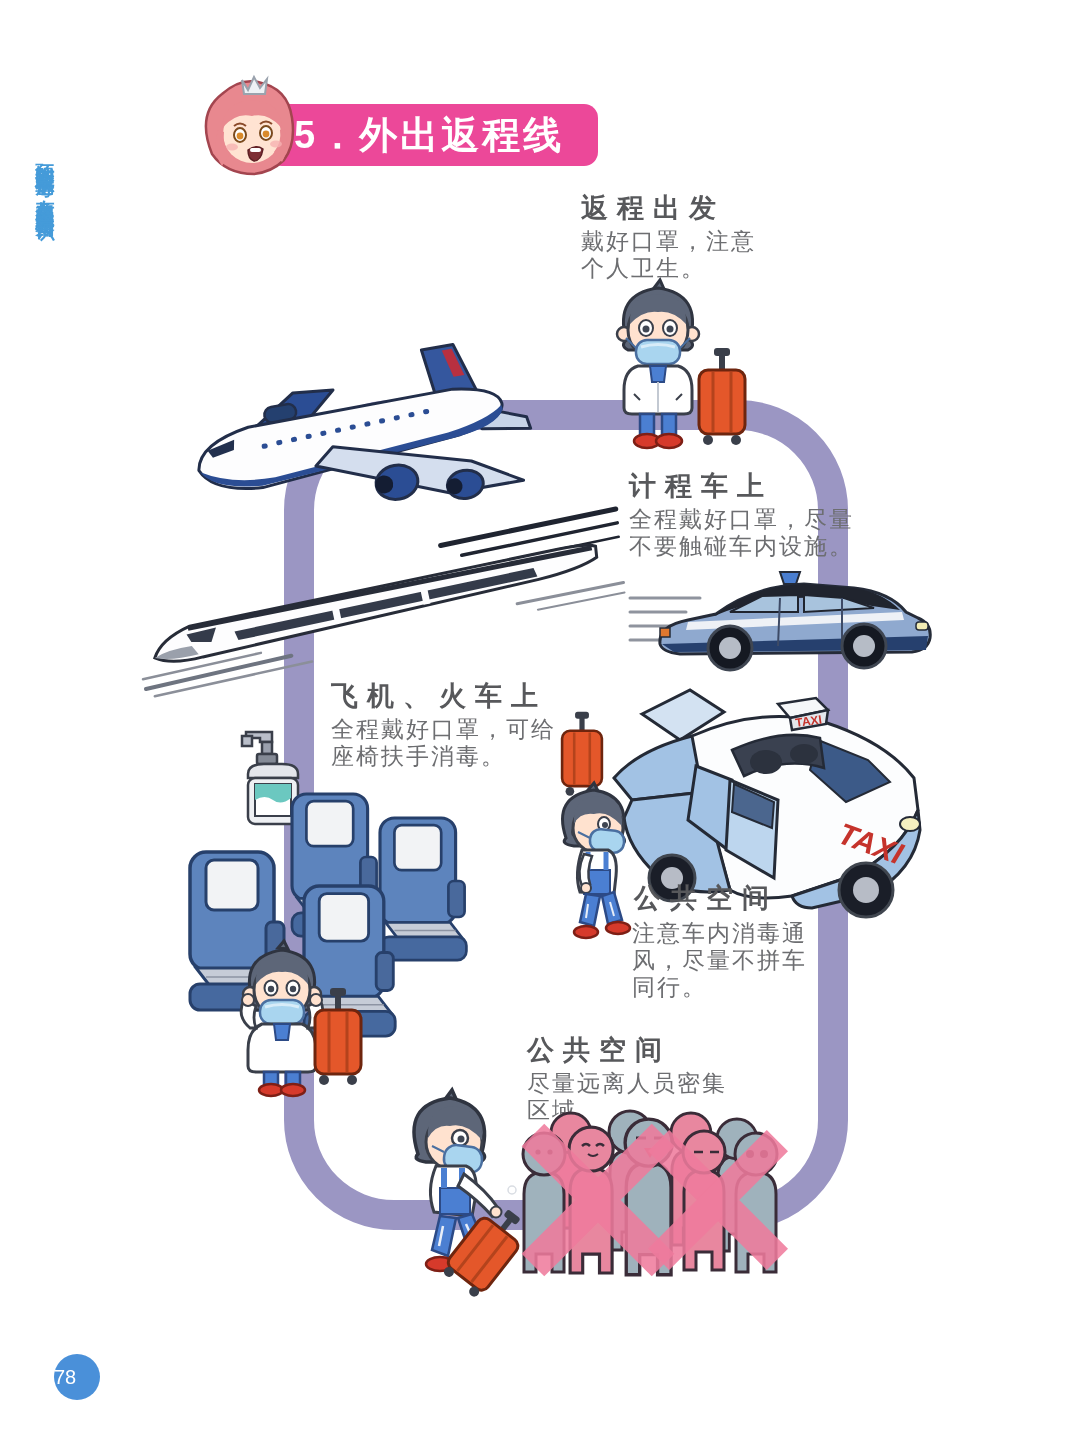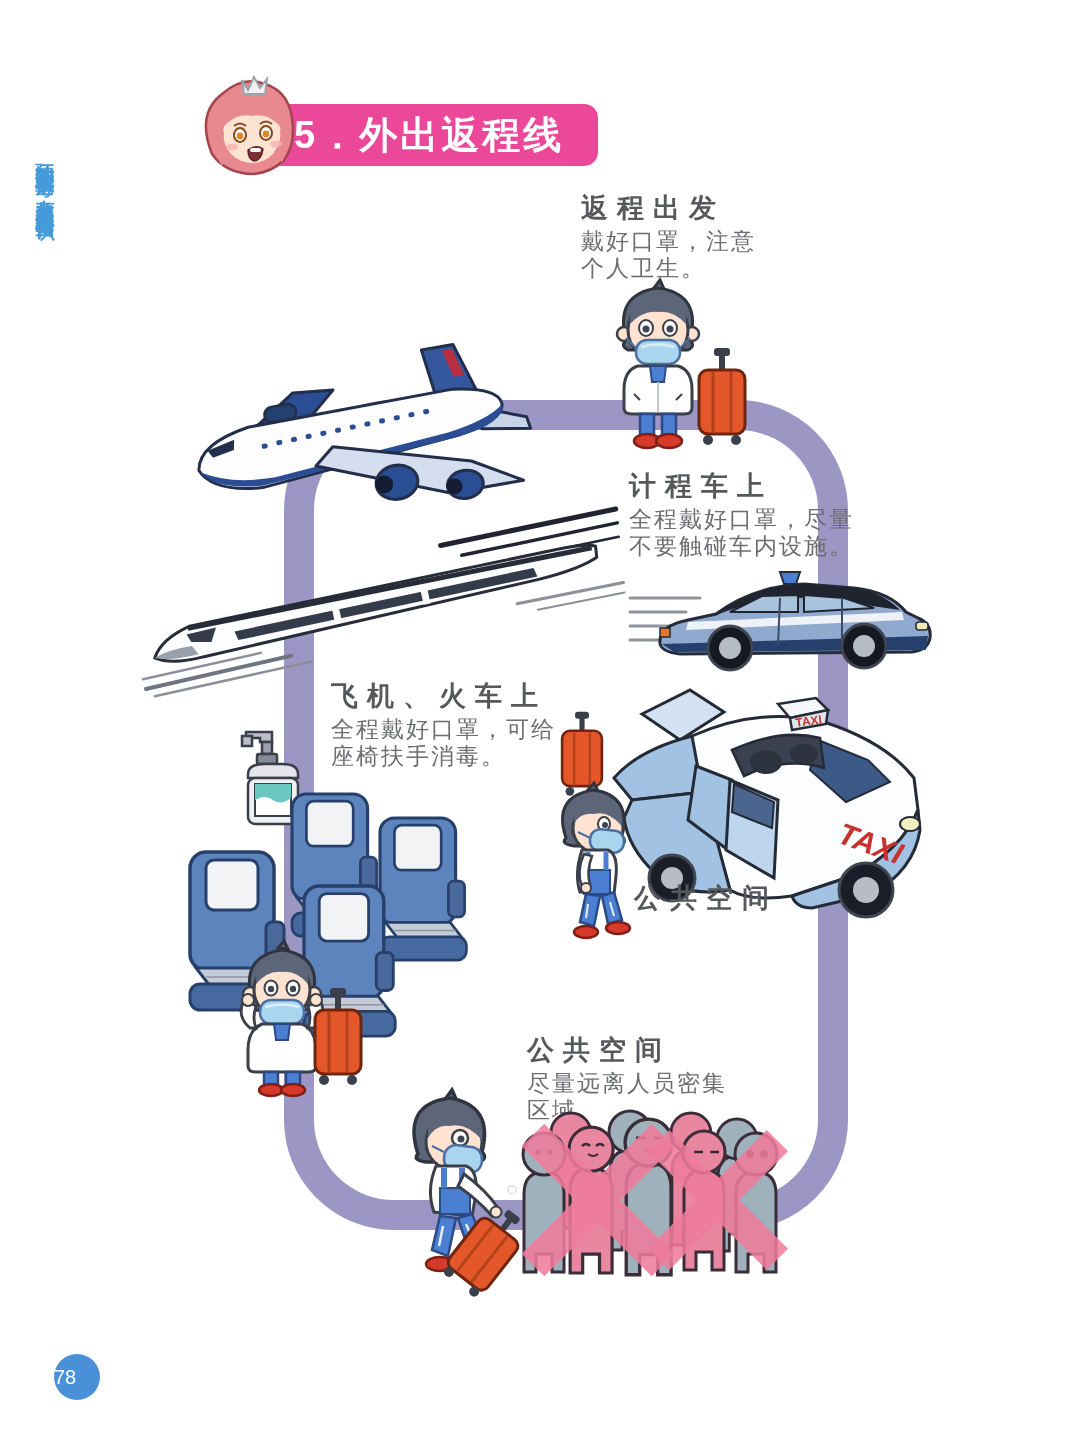--- a/index.html
+++ b/index.html
@@ -255,20 +255,23 @@
     <circle cx="42" cy="106" r="5" fill="#ffe2cf" stroke="#3a3f4a" stroke-width="2"></circle>
     <path d="M42,112 L56,114 L50,144 L36,140 Z" fill="#4b7fd2" stroke="#2c4a86" stroke-width="2.5"></path>
     <path d="M58,114 L70,110 L78,138 L64,142 Z" fill="#4b7fd2" stroke="#2c4a86" stroke-width="2.5"></path>
     <line x1="44" y1="122" x2="42" y2="136" stroke="#e8eef8" stroke-width="2"></line>
     <line x1="66" y1="120" x2="70" y2="134" stroke="#e8eef8" stroke-width="2"></line>
     <ellipse cx="42" cy="150" rx="12" ry="6" fill="#d63a2b" stroke="#7e1f15" stroke-width="2.5"></ellipse>
     <ellipse cx="74" cy="146" rx="12" ry="6" fill="#d63a2b" stroke="#7e1f15" stroke-width="2.5"></ellipse>
   </svg>
 
   <div class="abs heading" style="left:634px;top:880px">公共空间</div>
+  <div class="abs body-text" style="left:632px;top:920px">注意车内消毒通
+风，尽量不拼车
+同行。</div>
 
   <svg class="abs" style="left:228px;top:940px" width="108" height="156" viewBox="0 0 108 156">
     <path d="M50,8 L56,1 L60,9 Z" fill="#5d6678" stroke="#2f3440" stroke-width="3"></path>
     <path d="M24,60 Q12,16 54,10 Q96,16 84,60 Q90,66 82,70 L26,70 Q18,66 24,60 Z" fill="#5d6678" stroke="#2f3440" stroke-width="3"></path>
     <circle cx="22" cy="54" r="7" fill="#ffe2cf" stroke="#3a3f4a" stroke-width="2.5"></circle>
     <circle cx="86" cy="54" r="7" fill="#ffe2cf" stroke="#3a3f4a" stroke-width="2.5"></circle>
     <circle cx="54" cy="50" r="28" fill="#ffe2cf" stroke="#3a3f4a" stroke-width="3"></circle>
     <path d="M28,44 Q26,18 54,16 Q82,18 80,44 Q68,30 54,32 Q40,30 28,44 Z" fill="#5d6678"></path>
     <ellipse cx="43" cy="48" rx="6.5" ry="7.5" fill="#fff" stroke="#3a3f4a" stroke-width="2"></ellipse>
     <circle cx="43" cy="49" r="3.2" fill="#3f4653"></circle>

